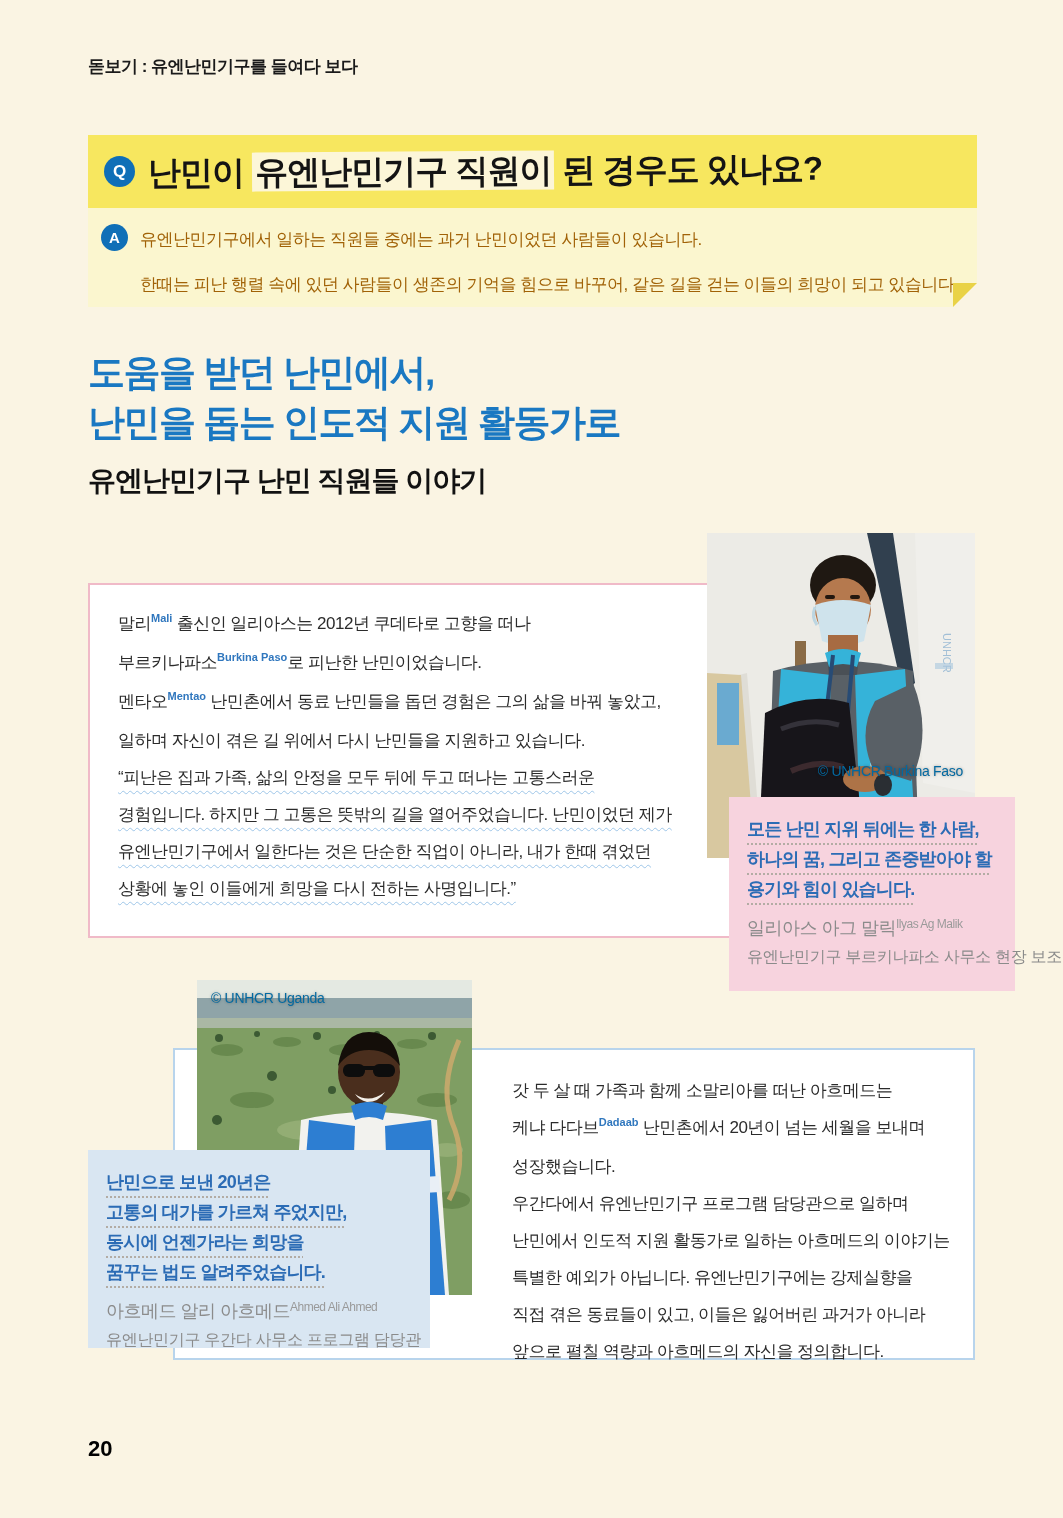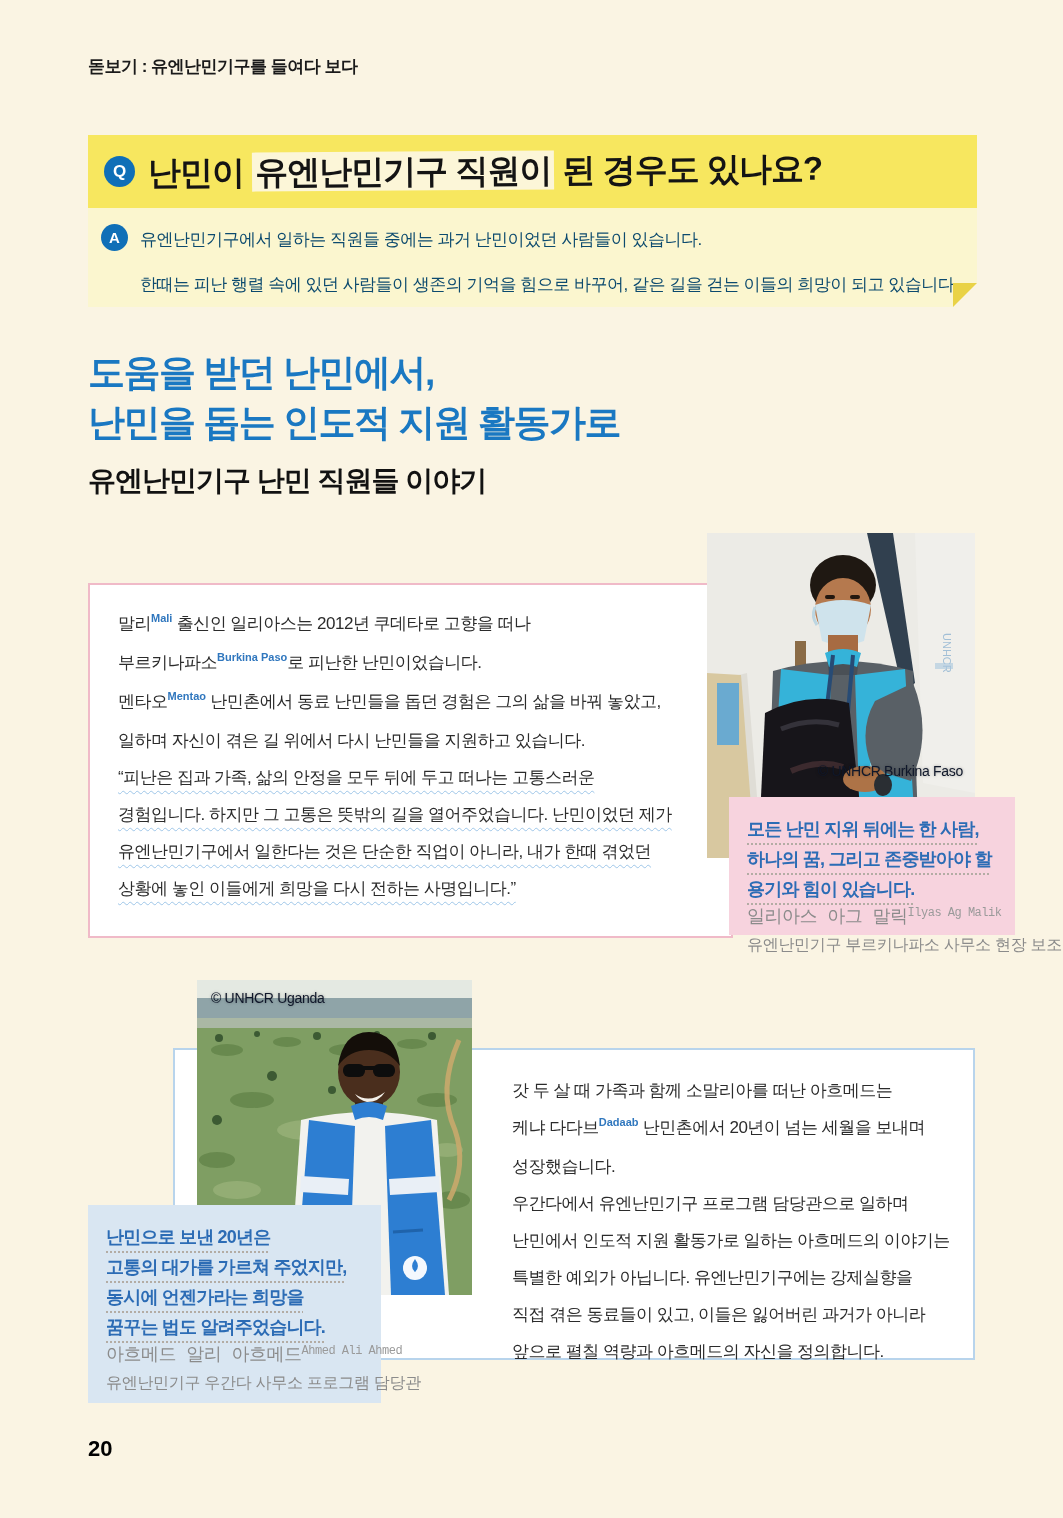--- a/index.html
+++ b/index.html
@@ -19,21 +19,21 @@
            border-radius:50%; background:#0f6fb7; color:#fff; font-weight:bold; }
   .q-badge { position:absolute; left:16px; top:21px; width:31px; height:31px; font-size:17px; }
   .q-text { position:absolute; left:60px; top:14px; font-size:33px; font-weight:800;
             color:#141414; letter-spacing:-1px; transform:rotate(-0.4deg); }
   .q-hl { background:#fcf6d8; padding:1px 3px; }
 
   
   .abox { position:absolute; left:88px; top:208px; width:889px; height:99px;
           background:#fbf6cf; }
   .a-badge { position:absolute; left:13px; top:16px; width:27px; height:27px; font-size:15px; }
-  .a-line { position:absolute; left:52px; font-size:17px; color:#0c4a6e;
+  .a-line { position:absolute; left:52px; font-size:17px; color:#a16207;
             letter-spacing:-0.5px; font-weight:500; }
   .a-line1 { top:20px; }
   .a-line2 { top:65px; }
   .fold { position:absolute; right:0; bottom:0; width:24px; height:24px; background:#faf4e3; }
   .fold-flap { position:absolute; right:0; bottom:0; width:0; height:0;
                border-top:24px solid #e9d246; border-right:24px solid transparent; }
 
   
   .headline { position:absolute; left:88px; top:348px; color:#1a78c2; font-weight:800;
               font-size:37px; line-height:50px; letter-spacing:-1.5px; }
@@ -47,33 +47,33 @@
                white-space:nowrap; }
   .body-line .sup { font-size:11px; font-weight:bold; color:#3077be; position:relative;
                     top:-7px; letter-spacing:0; }
   .wavy { text-decoration:underline; text-decoration-style:wavy;
           text-decoration-color:#9ec6e8; text-decoration-thickness:1px;
           text-underline-offset:7px; }
 
   .photo { position:absolute; overflow:hidden; z-index:2; }
   .photo1 { left:707px; top:533px; width:268px; height:325px; }
   .photo2 { left:197px; top:980px; width:275px; height:315px; }
-  .credit { position:absolute; color:#0f172a; font-size:14px; letter-spacing:-0.3px;
+  .credit { position:absolute; color:#0369a1; font-size:14px; letter-spacing:-0.3px;
             text-shadow:0 0 3px rgba(0,0,0,0.35); }
   .credit1 { right:12px; top:230px; }
   .credit2 { left:14px; top:10px; }
 
   .quote-box { position:absolute; z-index:3; padding:17px 18px 0 18px; }
-  .quote1 { left:729px; top:797px; width:286px; height:138px; background:#f7d3de; }
-  .quote2 { left:88px; top:1205px; width:293px; height:198px; background:#d9e6f2; }
+  .quote1 { left:729px; top:797px; width:286px; height:194px; background:#f7d3de; }
+  .quote2 { left:88px; top:1150px; width:342px; height:198px; background:#d9e6f2; }
   .quote-line { font-size:18px; font-weight:800; color:#2c6cb5; letter-spacing:-0.8px;
                 line-height:30px; white-space:nowrap;
                 text-decoration:underline dotted 1.5px #b3aca4; text-underline-offset:8px; }
-  .quote-name { margin-top:0; font-size:18px; color:#8b8b8b; letter-spacing:-0.5px;
-                white-space:nowrap;font-family:Liberation Mono, monospace; }
+  .quote-name { margin-top:12px; font-size:18px; color:#8b8b8b; letter-spacing:-0.5px;
+                white-space:nowrap; }
   .quote-name .sup-en { font-size:12px; color:#9a9a9a; position:relative; top:-6px; }
   .quote-role { margin-top:7px; font-size:16px; color:#8b8b8b; letter-spacing:-0.3px;
                 white-space:nowrap; }
 
   
   .story2-box { position:absolute; left:173px; top:1048px; width:802px; height:312px;
                 background:#ffffff; border:2px solid #b8d4ec; z-index:1;
                 padding:22px 0 0 337px; }
 
   .page-number { position:absolute; left:88px; top:1436px; font-size:22px; font-weight:800;

